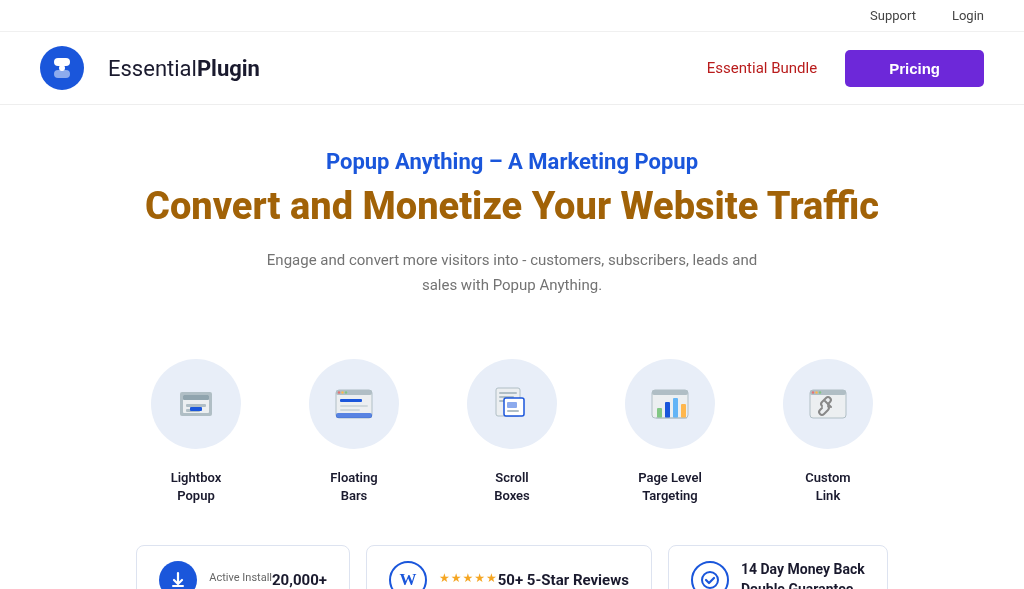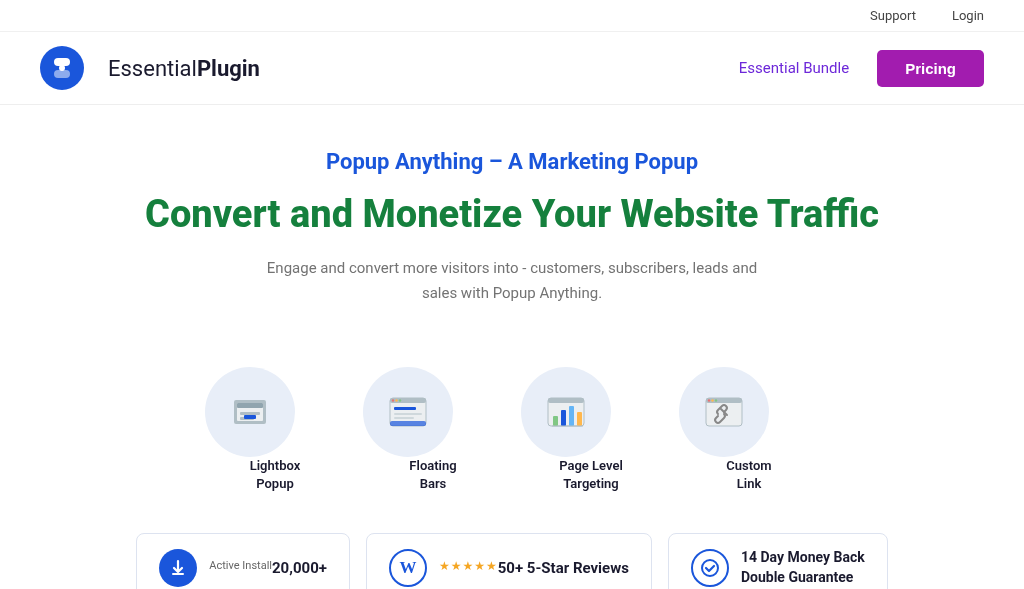--- a/index.html
+++ b/index.html
@@ -54,50 +54,50 @@
     .logo-text strong {
       font-weight: 700;
     }
     .nav {
       display: flex;
       align-items: center;
       gap: 28px;
     }
     .nav-link {
       font-size: 15px;
-      color: #6d28d9;
+      color: #b91c1c;
       text-decoration: none;
       cursor: pointer;
     }
     .btn-pricing {
-      background: #a21caf;
+      background: #6d28d9;
       color: #fff;
       border: none;
       border-radius: 5px;
-      padding: 10px 28px;
+      padding: 10px 44px;
       font-size: 15px;
       font-weight: 600;
       cursor: pointer;
     }
 
     
     .hero {
       text-align: center;
       padding: 44px 40px 30px;
     }
     .hero-subtitle {
       font-size: 22px;
       font-weight: 700;
       color: #1a56db;
-      margin-bottom: 18px;
+      margin-bottom: 10px;
     }
     .hero-title {
       font-size: 38px;
       font-weight: 800;
-      color: #15803d;
+      color: #a16207;
       line-height: 1.2;
       margin-bottom: 18px;
     }
     .hero-desc {
       font-size: 15px;
       color: #737373;
       line-height: 1.7;
       max-width: 520px;
       margin: 0 auto;
     }
@@ -105,22 +105,23 @@
     
     .features {
       display: flex;
       justify-content: center;
       gap: 18px;
       padding: 30px 40px 20px;
     }
     .feature-item {
       display: flex;
       flex-direction: column;
+      align-items: center;
       width: 140px;
-      gap: 0;
+      gap: 20px;
     }
     .feature-icon-circle {
       width: 90px;
       height: 90px;
       border-radius: 50%;
       background: #e8eef8;
       display: flex;
       align-items: center;
       justify-content: center;
     }
@@ -242,20 +243,34 @@
         <circle cx="18" cy="14.5" r="1.2" fill="#81c784"></circle>
         <rect x="12" y="21" width="22" height="3" rx="1" fill="#1a56db"></rect>
         <rect x="12" y="27" width="28" height="2" rx="1" fill="#cfd8dc"></rect>
         <rect x="12" y="31" width="20" height="2" rx="1" fill="#cfd8dc"></rect>
         <rect x="8" y="35" width="36" height="5" rx="2" fill="#1a56db" opacity="0.7"></rect>
       </svg>
     </div>
     <span class="feature-label">Floating<br>Bars</span>
   </div>
 
+  <div class="feature-item">
+    <div class="feature-icon-circle">
+      <svg class="icon-svg" viewBox="0 0 52 52" fill="none">
+        <rect x="10" y="10" width="24" height="28" rx="2" fill="#eceff1" stroke="#b0bec5" stroke-width="1"></rect>
+        <rect x="13" y="14" width="18" height="2" rx="1" fill="#b0bec5"></rect>
+        <rect x="13" y="18" width="15" height="2" rx="1" fill="#b0bec5"></rect>
+        <rect x="13" y="22" width="18" height="2" rx="1" fill="#b0bec5"></rect>
+        <rect x="18" y="20" width="20" height="18" rx="2" fill="#fff" stroke="#1a56db" stroke-width="1.5"></rect>
+        <rect x="21" y="24" width="10" height="6" rx="1" fill="#1a56db" opacity="0.5"></rect>
+        <rect x="21" y="32" width="12" height="2" rx="1" fill="#b0bec5"></rect>
+      </svg>
+    </div>
+    <span class="feature-label">Scroll<br>Boxes</span>
+  </div>
 
   <div class="feature-item">
     <div class="feature-icon-circle">
       <svg class="icon-svg" viewBox="0 0 52 52" fill="none">
         <rect x="8" y="12" width="36" height="28" rx="3" fill="#eceff1" stroke="#b0bec5" stroke-width="1"></rect>
         <rect x="8" y="12" width="36" height="5" rx="2" fill="#b0bec5"></rect>
 
         <rect x="13" y="30" width="5" height="10" rx="1" fill="#81c784"></rect>
         <rect x="21" y="24" width="5" height="16" rx="1" fill="#1a56db"></rect>
         <rect x="29" y="20" width="5" height="20" rx="1" fill="#64b5f6"></rect>

